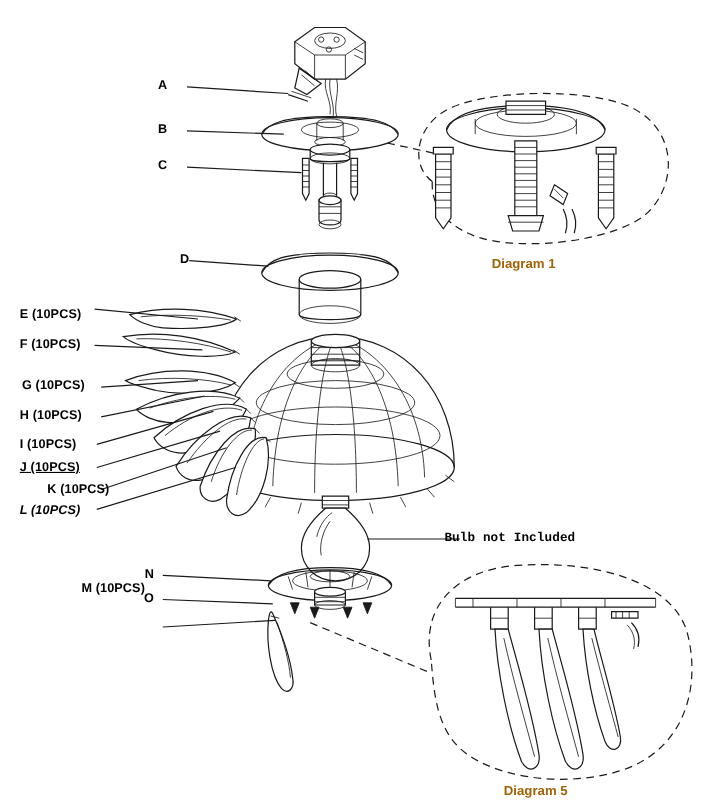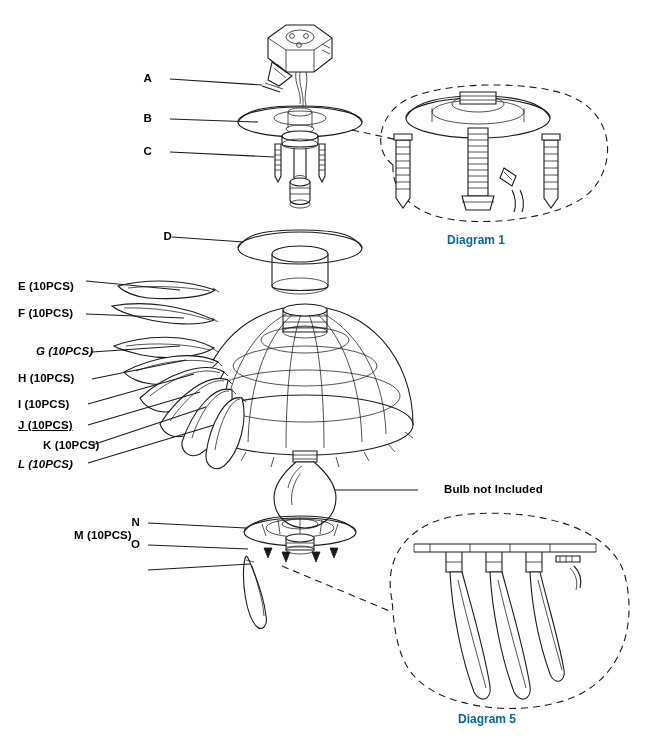--- a/index.html
+++ b/index.html
@@ -34,21 +34,21 @@
     letter-spacing: 0.1px;
   }
   .lbl.right {
     text-align: right;
   }
   .cap {
     position: absolute;
     font-family: "Liberation Sans", sans-serif;
     font-size: 12px;
     font-weight: bold;
-    color: #0369a1;
+    color: #a16207;
     white-space: nowrap;
   }
 </style>
 </head>
 <body>
 
 <div id="sheet">
 
   <svg id="art" viewBox="0 0 653 738">
     <defs>
@@ -274,29 +274,29 @@
     </g>
   </svg>
 
   <div class="lbl right" style="left:102px; top:72px; width:50px;">A</div>
   <div class="lbl right" style="left:102px; top:112px; width:50px;">B</div>
   <div class="lbl right" style="left:102px; top:145px; width:50px;">C</div>
   <div class="lbl right" style="left:102px; top:230px; width:70px;">D</div>
 
   <div class="lbl" style="left:18px; top:280px;">E (10PCS)</div>
   <div class="lbl" style="left:18px; top:307px;text-align:center;">F (10PCS)</div>
-  <div class="lbl" style="left:36px; top:345px;font-style:italic;">G (10PCS)</div>
+  <div class="lbl" style="left:20px; top:345px;">G (10PCS)</div>
   <div class="lbl" style="left:18px; top:372px;">H (10PCS)</div>
   <div class="lbl" style="left:18px; top:398px;">I (10PCS)</div>
   <div class="lbl" style="left:18px; top:419px;text-decoration:underline;">J (10PCS)</div>
   <div class="lbl" style="left:18px; top:439px;padding-left:25px;">K (10PCS)</div>
   <div class="lbl" style="left:18px; top:458px;font-style:italic;">L (10PCS)</div>
 
   <div class="lbl right" style="left:90px; top:516px; width:50px;">N</div>
   <div class="lbl right" style="left:90px; top:538px; width:50px;">O</div>
   <div class="lbl" style="left:74px; top:529px;">M (10PCS)</div>
 
-  <div class="lbl" style="left:444px; top:483px;">Bulb not  Included</div>
+  <div class="lbl" style="left:404px; top:483px;font-family:Liberation Mono, monospace;">Bulb not  Included</div>
 
   <div class="cap" style="left:447px; top:233px;">Diagram 1</div>
   <div class="cap" style="left:458px; top:712px;">Diagram 5</div>
 
 </div>
 
 </body></html>

